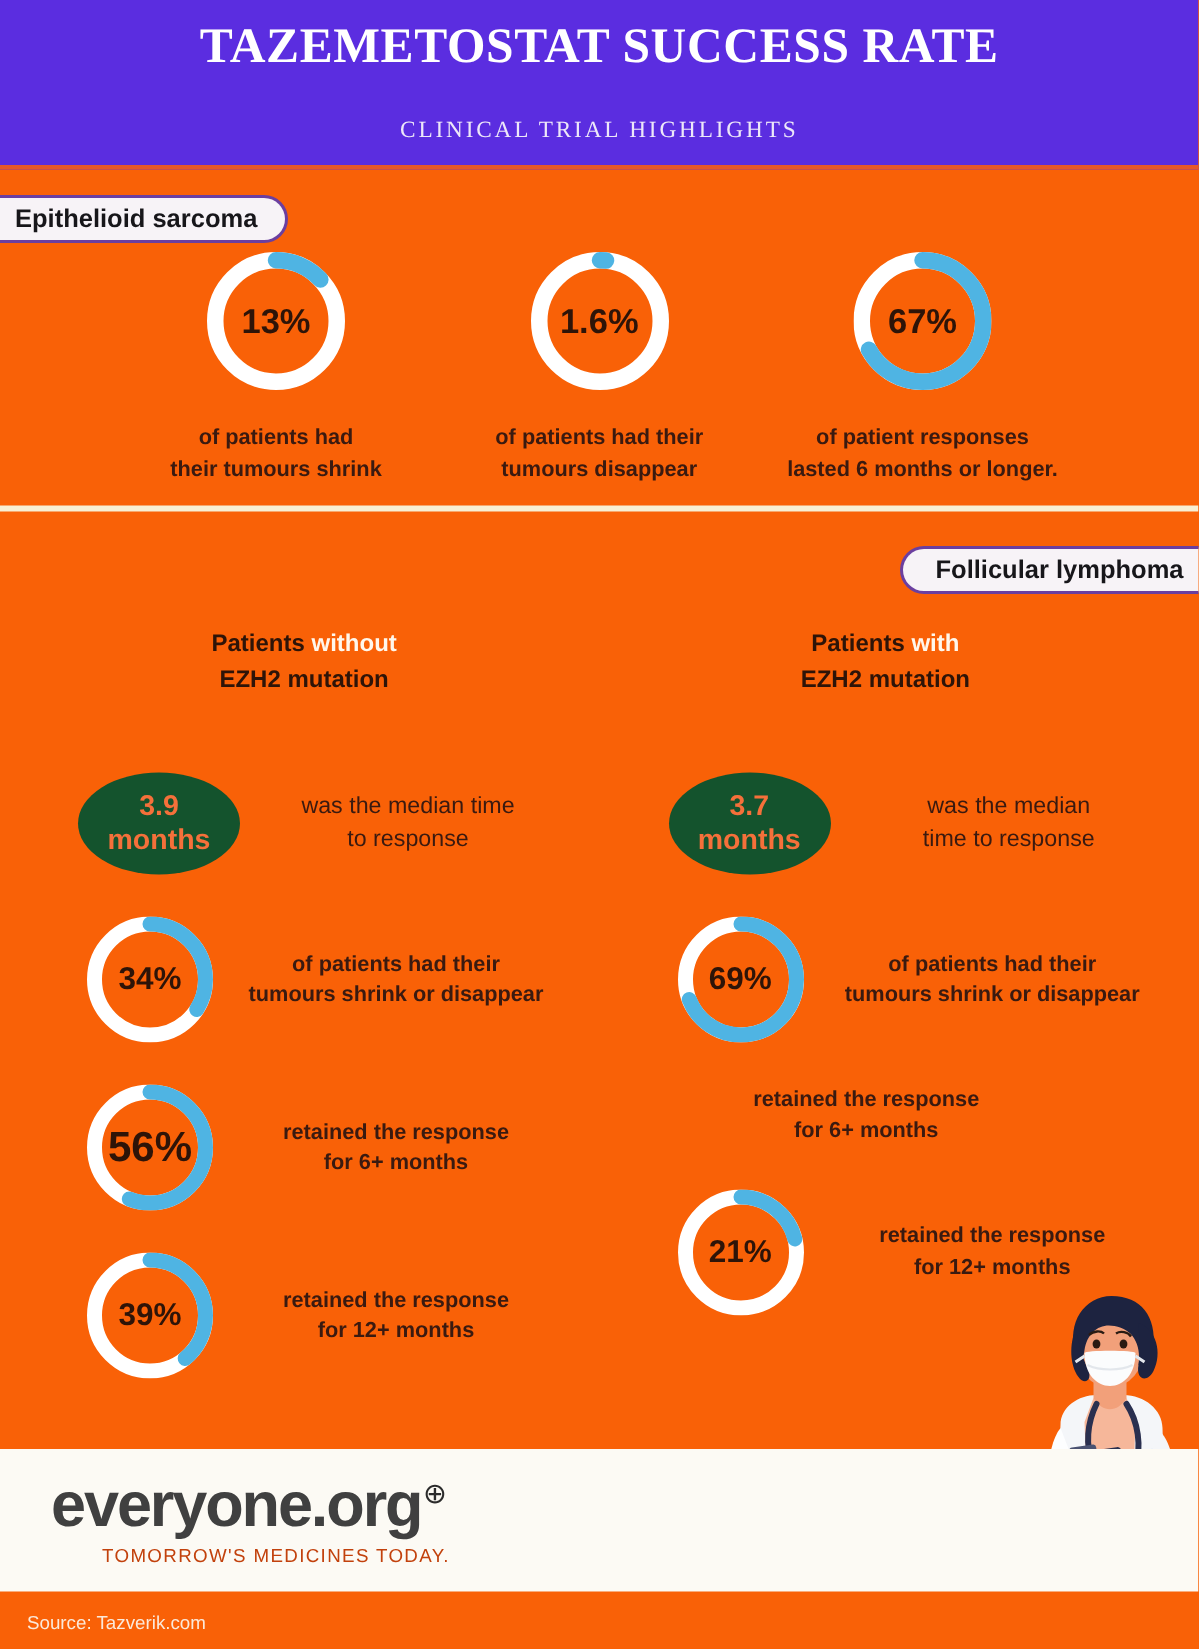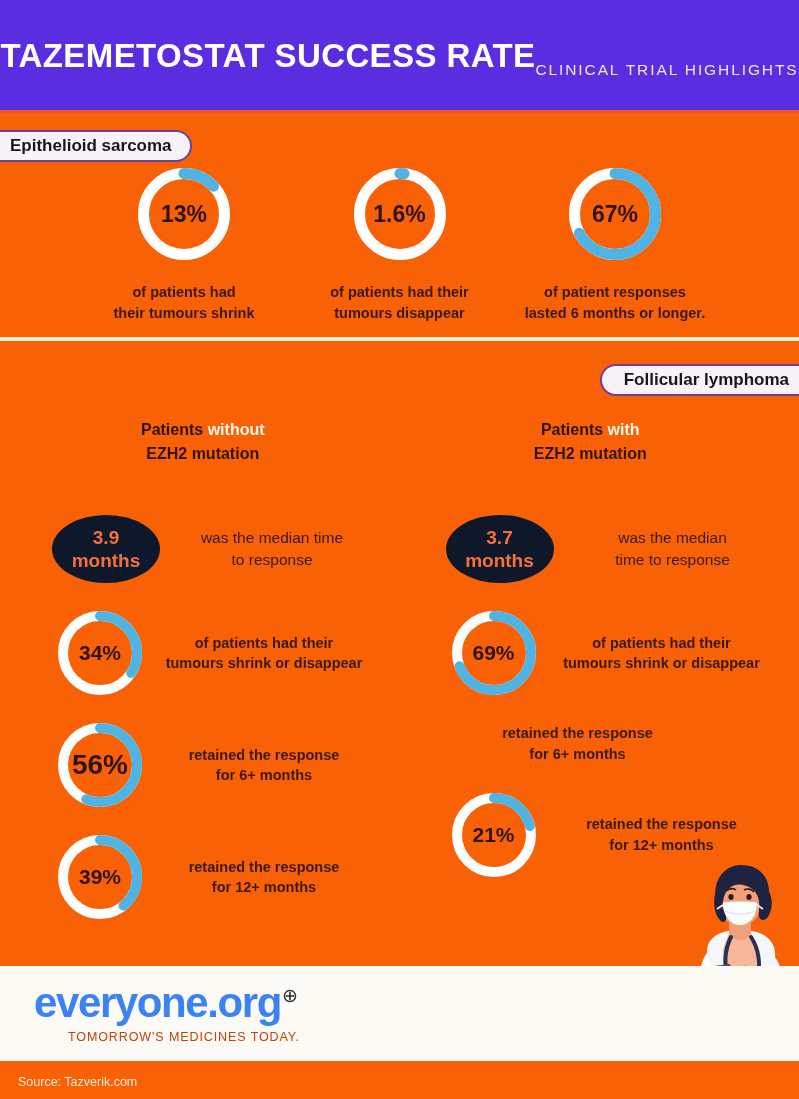--- a/index.html
+++ b/index.html
@@ -11,24 +11,25 @@
     background: #F96107;
     overflow: hidden;
     position: relative;
   }
 
   
   .header {
     height: 113px;
     background: #5B2DE0;
     display: flex;
-    flex-direction: row;
+    flex-direction: column;
     align-items: center;
     justify-content: center;
     border-bottom: 3px solid #E8572A;
+    font-family: Liberation Serif, serif;
   }
   .header-title {
     color: #FFFFFF;
     font-size: 33px;
     font-weight: bold;
     letter-spacing: 0.4px;
     text-transform: uppercase;
     line-height: 1;
     text-align: center;
   }
@@ -151,21 +152,21 @@
     font-weight: bold;
     text-align: center;
   }
   .row-text.normal { font-weight: normal; font-size: 15.5px; }
 
   
   .oval {
     width: 108px;
     height: 68px;
     border-radius: 54px / 34px;
-    background: #0f172a;
+    background: #14532d;
     display: flex;
     flex-direction: column;
     align-items: center;
     justify-content: center;
     color: #F5703A;
     font-size: 19px;
     font-weight: bold;
     line-height: 1.22;
     flex: none;
   }
@@ -194,21 +195,21 @@
     background: #FCFAF4;
     display: flex;
     flex-direction: column;
     justify-content: center;
     padding-left: 34px;
   }
   .logo-wrap { display: flex; align-items: flex-start; }
   .logo {
     font-size: 42px;
     font-weight: bold;
-    color: #3b82f6;
+    color: #404040;
     letter-spacing: -1.4px;
     line-height: 0.95;
   }
   .logo-mark {
     font-size: 19px;
     color: #2B2B2B;
     margin-top: 1px;
     margin-left: 1px;
   }
   .tagline {

